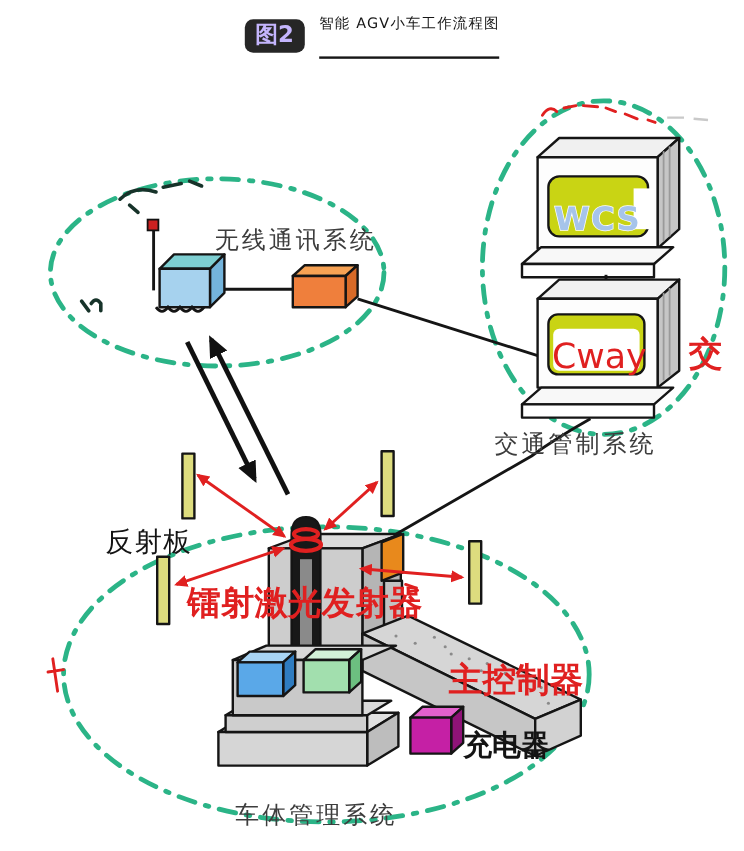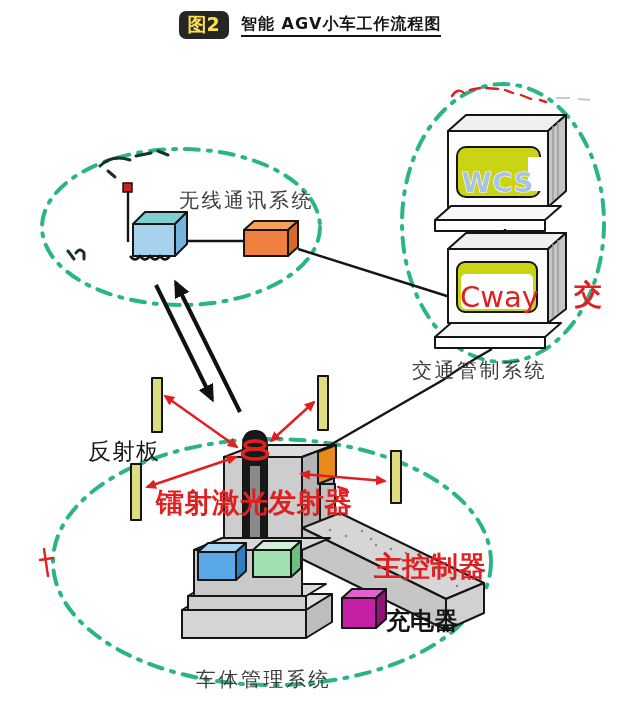--- a/index.html
+++ b/index.html
@@ -1,22 +1,22 @@
 <!DOCTYPE html>
 <html style="--ellipse-green: #2bb487; --annotation-red: #e02020; --screen-green: #c9d414; --screen-text-blue: #a6c4ea; --reflector-yellow: #dddc7e; --charger-magenta: #c520a5; --comm-box-blue: #a6d2ee; --comm-box-orange: #ef7f3c; --title-badge-bg: #262626;"><head>
 <meta charset="utf-8">
 <style>
   html,body{margin:0;padding:0;background:#fff;}
   .page{position:relative;width:620px;height:709px;background:#fff;overflow:hidden;
         font-family:"DejaVu Sans","Liberation Sans",sans-serif;}
   .header{position:absolute;top:11px;left:0;width:100%;text-align:center;z-index:5;}
-  .badge{display:inline-block;background:var(--title-badge-bg,#262626);color:#fde047;font-weight:bold;
+  .badge{display:inline-block;background:var(--title-badge-bg,#262626);color:#c4b5fd;font-weight:bold;
          font-size:19px;line-height:1;padding:4px 9px 5px;border-radius:7px;vertical-align:middle;}
-  .title{display:inline-block;margin-left:7px;font-size:16px;font-weight:bold;color:#161616;
-         border-bottom:2.5px solid #161616;padding-bottom:0;vertical-align:middle;letter-spacing:1px;}
+  .title{display:inline-block;margin-left:7px;font-size:12px;font-weight:normal;color:#161616;
+         border-bottom:2.5px solid #161616;padding-bottom:19px;vertical-align:middle;letter-spacing:1px;}
   svg{position:absolute;left:0;top:0;}
   svg text{font-family:"DejaVu Sans","Liberation Sans",sans-serif;}
   .ell{fill:none;stroke:var(--ellipse-green,#2bb487);stroke-width:4;stroke-dasharray:14 9 3 9;stroke-linecap:round;}
   .o{stroke:#151515;stroke-width:2;stroke-linejoin:round;}
   .blk{stroke:#151515;stroke-width:2.4;fill:none;}
   .blkthick{stroke:#111;stroke-width:4;fill:none;}
   .redl{stroke:var(--annotation-red,#e02020);stroke-width:2.4;fill:none;}
   .redmark{stroke:var(--annotation-red,#e02020);stroke-width:2.4;fill:none;stroke-linecap:round;}
   .scrib{stroke:#17332a;stroke-width:3;fill:none;stroke-linecap:round;}
   .syslabel{font-size:20px;fill:#3d3d3d;letter-spacing:2.5px;}

